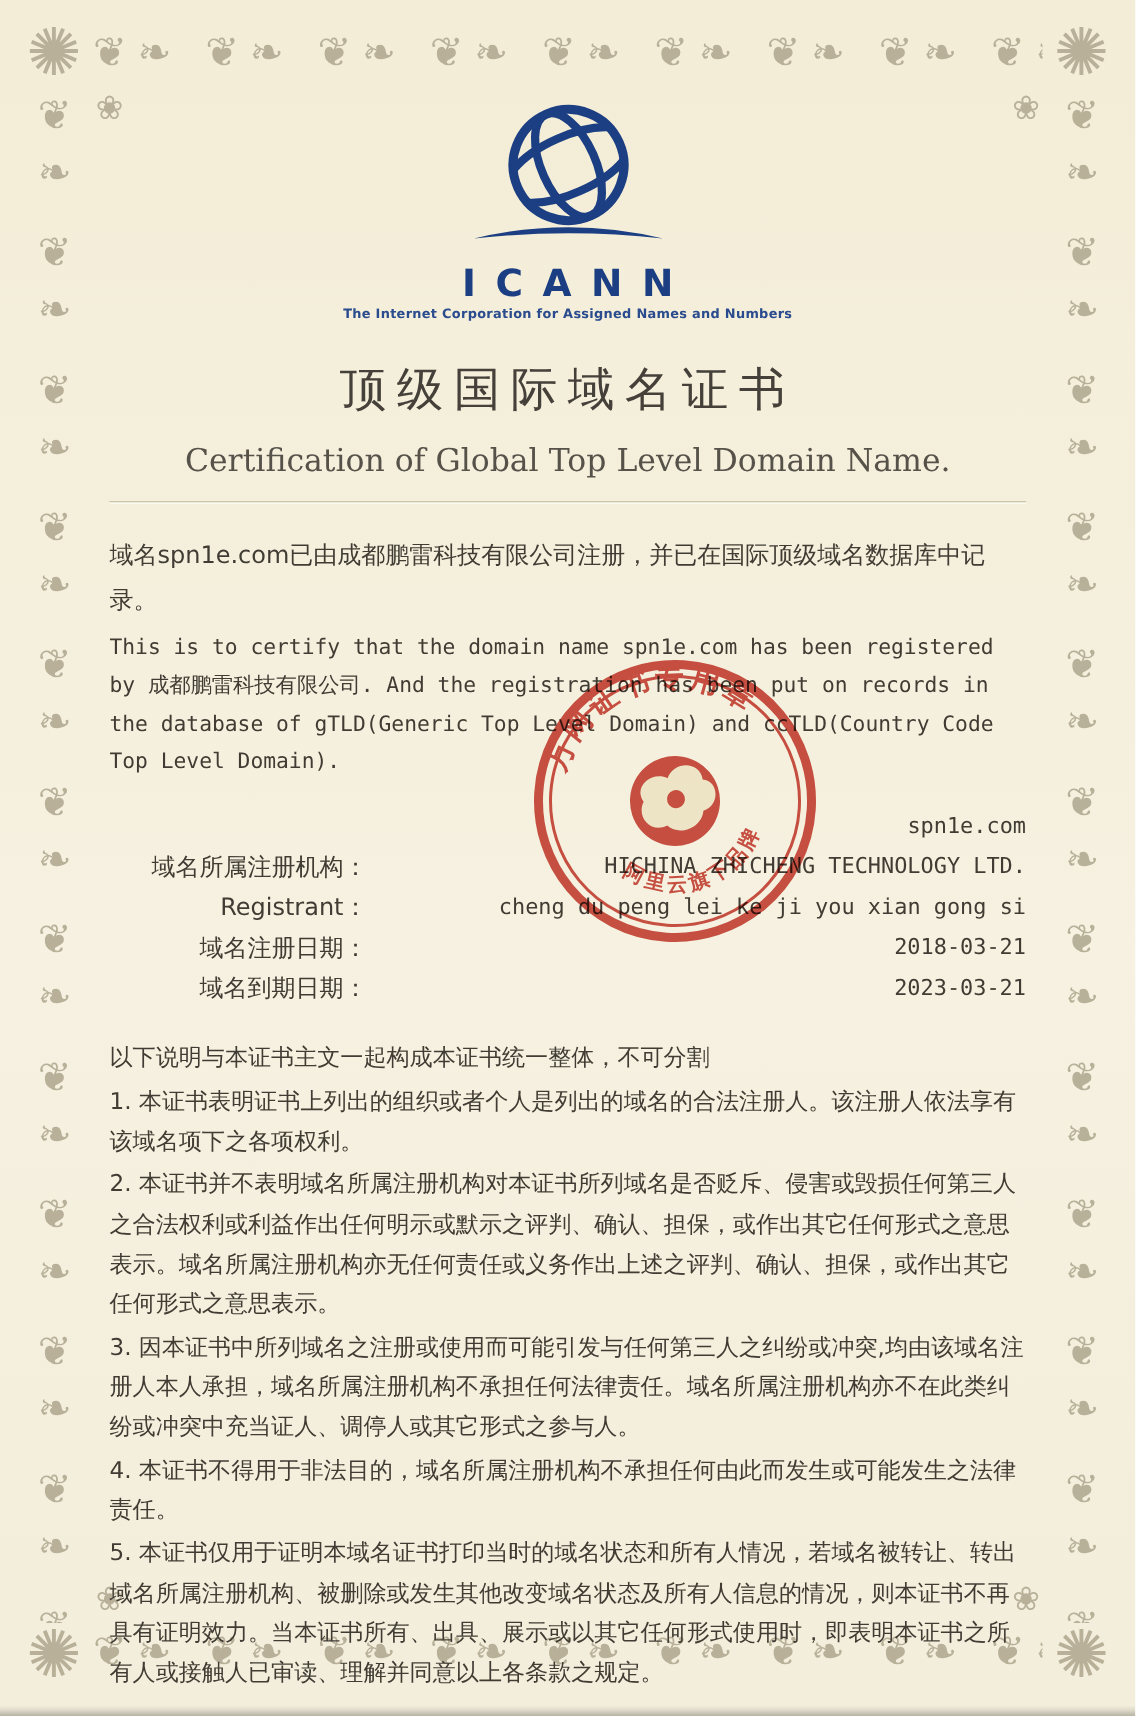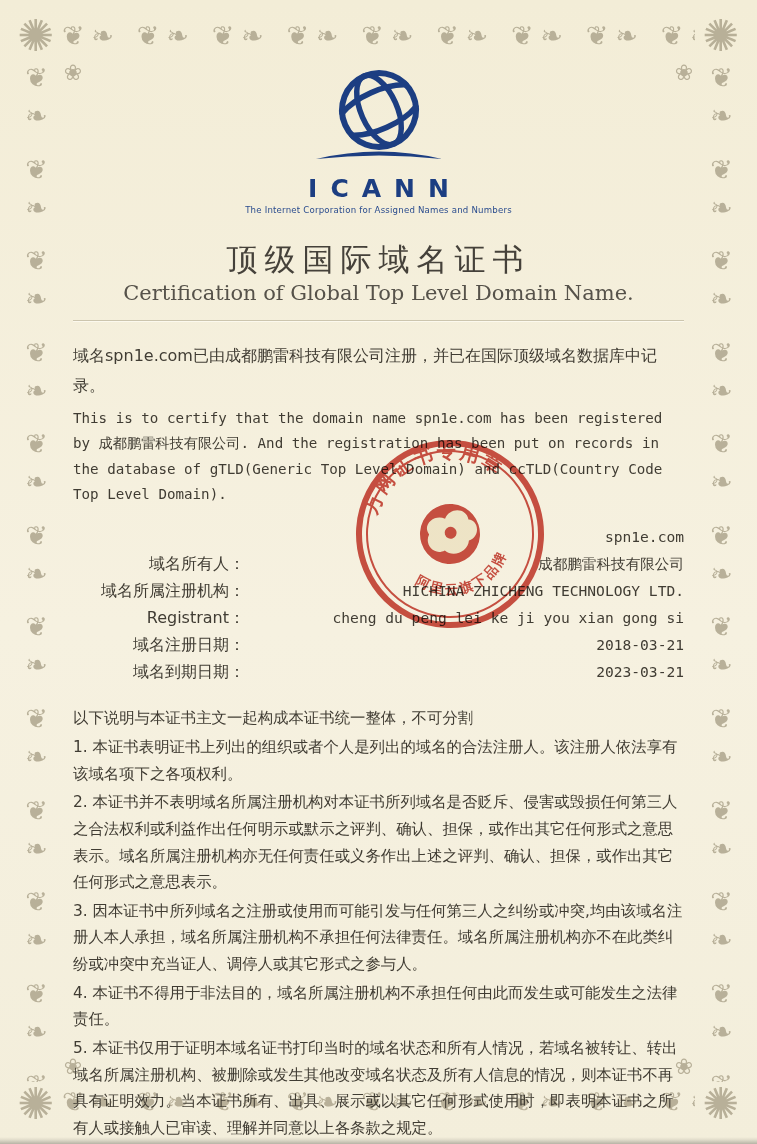--- a/index.html
+++ b/index.html
@@ -27,24 +27,24 @@
   .c-tl{top:10px;left:10px;} .c-tr{top:10px;right:10px;}
   .c-bl{bottom:14px;left:10px;} .c-br{bottom:14px;right:10px;}
   .orn-inner{width:26px;height:26px;font-size:22px;line-height:26px;text-align:center;}
   .i-tl{top:60px;left:60px;} .i-tr{top:60px;right:60px;}
   .i-bl{bottom:64px;left:60px;} .i-br{bottom:64px;right:60px;}
   
   .content{position:absolute;left:0;top:0;right:0;padding:66px 73px 0;box-sizing:border-box;}
   .logo-block{text-align:center;}
   .icann-word{margin-top:2px;font-size:25px;font-weight:bold;color:#1c3e82;
               letter-spacing:13px;text-indent:13px;}
-  .icann-tag{margin-top:2px;font-size:8.6px;font-weight:normal;color:#2a4c8e;letter-spacing:.2px;}
+  .icann-tag{margin-top:2px;font-size:8.6px;font-weight:bold;color:#2a4c8e;letter-spacing:.2px;}
   .title-zh{margin-top:24px;text-align:center;font-size:31px;letter-spacing:7px;
             color:#45413a;font-weight:500;}
-  .title-en{margin-top:0;text-align:center;font-family:"DejaVu Serif",serif;
+  .title-en{margin-top:14px;text-align:center;font-family:"DejaVu Serif",serif;
             font-size:21px;color:#56524a;}
   .divider{margin-top:15px;height:0;border-top:1px solid #ccc5ae;border-bottom:1px solid #fcf9ee;}
   .p-zh{margin-top:19px;font-size:16px;line-height:1.85;}
   .p-en{margin-top:6px;font-family:"DejaVu Sans Mono",monospace;font-size:14.2px;line-height:1.78;}
   .details{margin-top:16px;}
   .drow{display:flex;line-height:27px;font-size:16px;}
   .dlabel{width:172px;text-align:right;flex:0 0 auto;}
   .dvalue{flex:1;padding-left:6px;font-family:"DejaVu Sans Mono",monospace;font-size:14.6px;text-align:right;}
   .terms{margin-top:20px;font-size:15.4px;line-height:1.73;}
   .terms p{margin:0 0 2px;}
@@ -94,24 +94,20 @@
     <div class="divider"></div>
 
     <div class="p-zh">域名spn1e.com已由成都鹏雷科技有限公司注册，并已在国际顶级域名数据库中记录。</div>
     <div class="p-en">This is to certify that the domain name spn1e.com has been registered by 成都鹏雷科技有限公司. And the registration has been put on records in the database of gTLD(Generic Top Level Domain) and ccTLD(Country Code Top Level Domain).</div>
 
     <div class="details">
       <div class="drow">
         <span class="dvalue">spn1e.com</span>
       </div>
       <div class="drow">
-        <span class="dlabel">域名所有人：</span>
-        <span class="dvalue">成都鹏雷科技有限公司</span>
-      </div>
-      <div class="drow">
         <span class="dlabel">域名所属注册机构：</span>
         <span class="dvalue">HICHINA ZHICHENG TECHNOLOGY LTD.</span>
       </div>
       <div class="drow">
         <span class="dlabel">Registrant：</span>
         <span class="dvalue">cheng du peng lei ke ji you xian gong si</span>
       </div>
       <div class="drow">
         <span class="dlabel">域名注册日期：</span>
         <span class="dvalue">2018-03-21</span>

